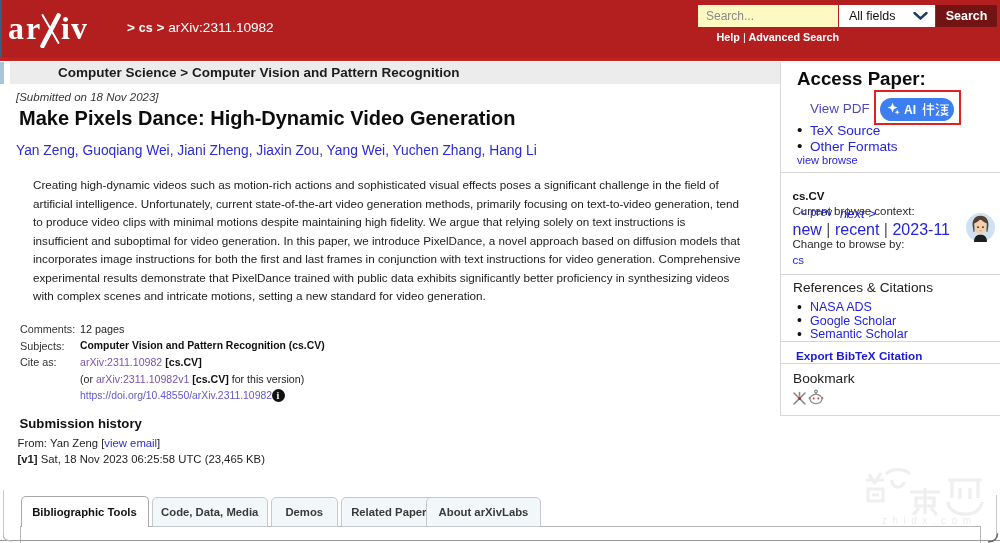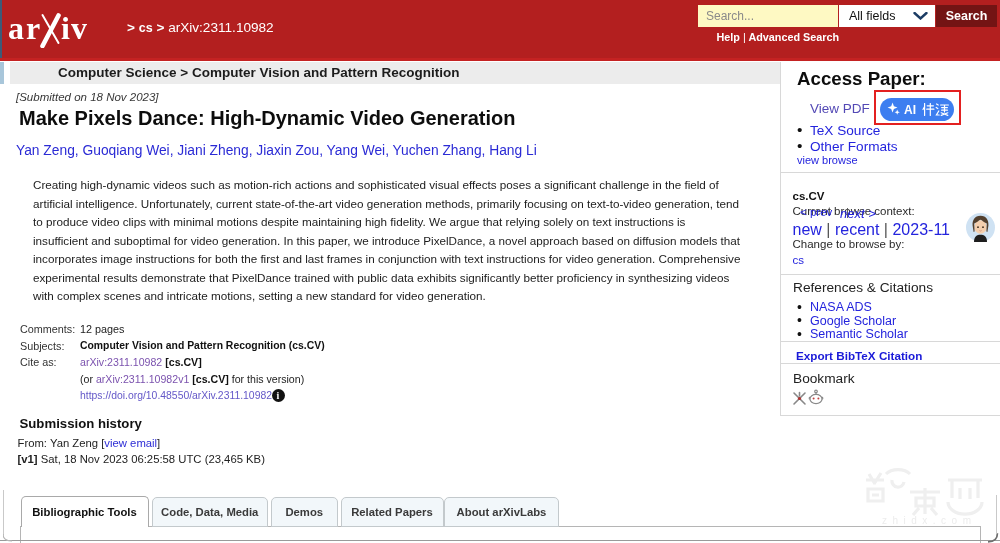--- a/index.html
+++ b/index.html
@@ -49,21 +49,21 @@
 <div class="abs" style="left:271.5px;top:388.5px;width:13px;height:13px;background:#111;border-radius:50%;color:#fff;font-size:10px;font-weight:bold;text-align:center;line-height:13px;font-family:'Liberation Serif',serif;">i</div>
 
 <div class="abs" style="left:19.5px;top:415.5px;font-size:13.2px;font-weight:bold;color:#111;">Submission history</div>
 <div class="abs" style="left:17.5px;top:437px;font-size:11.3px;color:#222;">From: Yan Zeng [<span style="color:#2b2bd5">view email</span>]</div>
 <div class="abs" style="left:17.5px;top:453px;font-size:11.3px;color:#222;"><b>[v1]</b> Sat, 18 Nov 2023 06:25:58 UTC (23,465 KB)</div>
 
 <div class="abs" style="left:20px;top:526px;width:961px;height:17px;background:#fff;border:1px solid #b5b5b5;border-bottom:none;"></div>
 <div class="abs" style="left:151.5px;top:497px;width:116.5px;height:29.5px;background:#f2f7fa;border:1px solid #c3c9cc;border-radius:5px 5px 0 0;font-size:11.3px;font-weight:bold;color:#3a3a3a;text-align:center;line-height:29px;">Code, Data, Media</div>
 <div class="abs" style="left:270.5px;top:497px;width:67.5px;height:29.5px;background:#f2f7fa;border:1px solid #c3c9cc;border-radius:5px 5px 0 0;font-size:11.3px;font-weight:bold;color:#3a3a3a;text-align:center;line-height:29px;">Demos</div>
 <div class="abs" style="left:340.5px;top:497px;width:103px;height:29.5px;background:#f2f7fa;border:1px solid #c3c9cc;border-radius:5px 5px 0 0;font-size:11.3px;font-weight:bold;color:#3a3a3a;text-align:center;line-height:29px;">Related Papers</div>
-<div class="abs" style="left:444px;top:497px;width:115px;height:29.5px;background:#f2f7fa;border:1px solid #c3c9cc;border-radius:5px 5px 0 0;font-size:11.3px;font-weight:bold;color:#3a3a3a;text-align:center;line-height:29px;">About arXivLabs</div>
+<div class="abs" style="left:426px;top:497px;width:115px;height:29.5px;background:#f2f7fa;border:1px solid #c3c9cc;border-radius:5px 5px 0 0;font-size:11.3px;font-weight:bold;color:#3a3a3a;text-align:center;line-height:29px;">About arXivLabs</div>
 <div class="abs" style="left:20.5px;top:496px;width:128px;height:31px;background:#fff;border:1px solid #a9a9a9;border-bottom:none;border-radius:5px 5px 0 0;font-size:11.3px;font-weight:bold;color:#111;text-align:center;line-height:30px;">Bibliographic Tools</div>
 
 <div class="abs" style="left:0;top:540px;width:1000px;height:1px;background:#9a9a9a;"></div>
 <div class="abs" style="left:3px;top:490px;width:1px;height:45px;background:#c9c9c9;"></div>
 <div class="abs" style="left:996px;top:495px;width:1px;height:38px;background:#c9c9c9;"></div>
 <svg class="abs" style="left:3px;top:534px" width="10" height="8" viewBox="0 0 10 8">
     <path d="M0 0 Q0 7 9 7" stroke="#b5b5b5" stroke-width="1.2" fill="none"></path>
   </svg>
 <svg class="abs" style="left:988px;top:533px" width="12" height="10" viewBox="0 0 14 11">
     <path d="M0 10 Q11 10 11 0" stroke="#6f6f6f" stroke-width="2" fill="none"></path>

